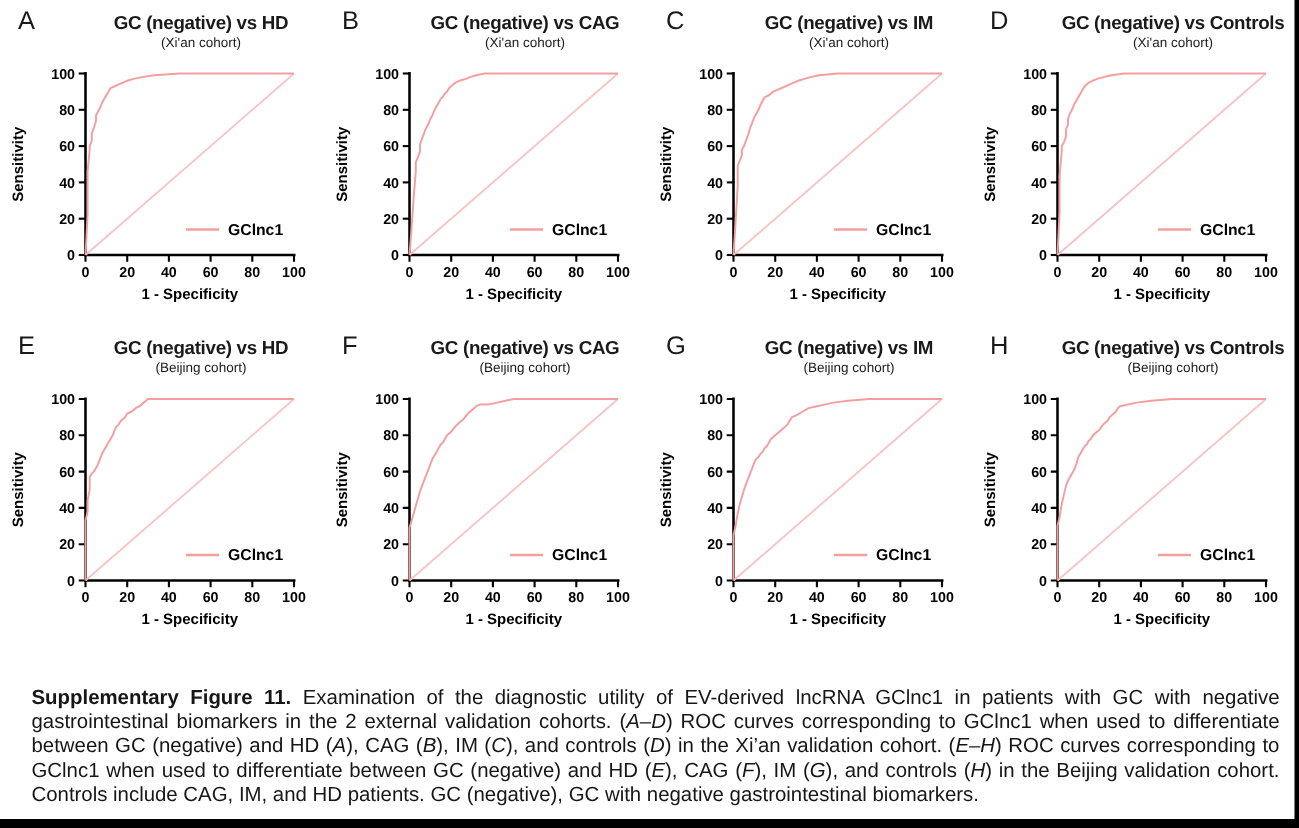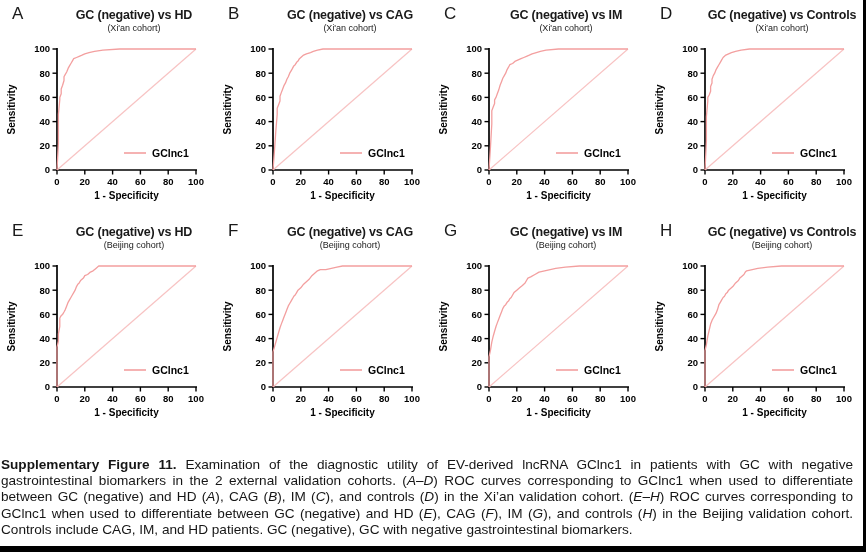--- a/index.html
+++ b/index.html
@@ -27,21 +27,21 @@
   }
   .titles{padding-top:9px;padding-left:52px;text-align:center;line-height:1.05;}
   .title{font-size:12.5px;font-weight:bold;color:#1a1a1a;letter-spacing:-0.2px;}
   .subtitle{font-size:9px;font-weight:normal;color:#1a1a1a;margin-top:2px;}
   svg.plot{display:block;margin-top:0;}
   svg.plot text{font-family:"Liberation Sans",sans-serif;fill:#000;}
   svg.plot .tick-label{font-size:9.5px;font-weight:bold;}
   svg.plot .ax-label{font-size:10px;font-weight:bold;}
   svg.plot .legend-label{font-size:10.5px;font-weight:bold;}
   #caption{
-    padding:7px 10px 0 1px;
+    padding:7px 10px 0 21px;
     font-size:13.6px;
     line-height:1.2;
     text-align:justify;
     color:#161616;
   }
   #caption .seg-b{font-weight:bold;}
   #caption .seg-i{font-style:italic;}
 </style>
 </head>
 <body>

